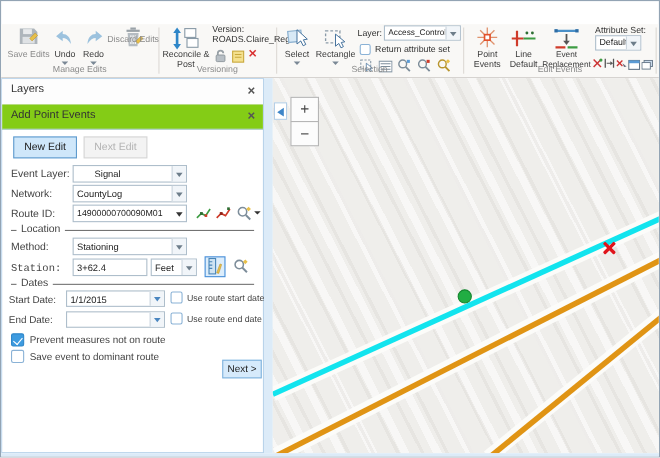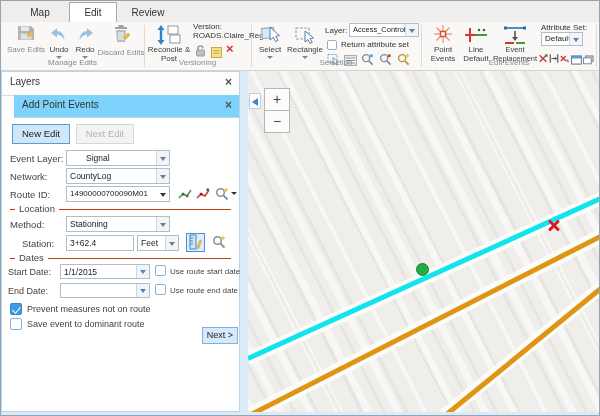--- a/index.html
+++ b/index.html
@@ -21,26 +21,26 @@
   .combo .btn{position:absolute;right:0;top:0;bottom:0;width:12px;background:#f1f5f9;border-left:1px solid #ccd6de;}
   .combo .btn .arr{position:absolute;left:2.5px;top:50%;margin-top:-1.5px;width:0;height:0;border-left:3.5px solid transparent;border-right:3.5px solid transparent;border-top:4px solid #6d7d8a;}
   .combo.plainarrow .btn{background:transparent;border-left:none;}
   .combo.plainarrow .btn .arr{border-top-color:#333;}
   .textinput{position:absolute;background:#fff;border:1px solid #aebecb;box-sizing:border-box;font-size:8.5px;color:#222;line-height:14px;padding-left:3px;white-space:nowrap;}
   .cb{position:absolute;width:11px;height:11px;background:#fff;border:1px solid #8ab2d6;border-radius:2px;box-sizing:border-box;}
   .cb .tick{display:none;position:absolute;left:2.5px;top:0.5px;width:3.5px;height:6.5px;border:solid #fff;border-width:0 1.8px 1.8px 0;transform:rotate(40deg);}
   .cb.on{background:#3d9be0;border-color:#2f87c9;}
   .cb.on .tick{display:block;}
   .formlabel{position:absolute;font-size:9.5px;color:#444;white-space:nowrap;}
-  .sep{position:absolute;left:8px;right:8px;height:1px;background:#c2410c;}
+  .sep{position:absolute;left:8px;right:8px;height:1px;background:#737373;}
   .seplabel{position:absolute;font-size:9.5px;color:#444;background:#fff;padding:0 4px;top:-6px;left:5px;}
   
   .leftpanel{position:absolute;left:0;top:70px;width:239px;height:341px;background:#fff;border:1px solid #b9d3ea;box-sizing:border-box;}
   .layersbar{position:absolute;left:0;top:0;right:0;height:23px;background:#fdfdfd;border-bottom:1px solid #dcdcdc;}
-  .apehdr{position:absolute;left:12px;top:23px;right:0;height:22px;background:#7dd3fc;border-bottom:1px solid #b9d3ea;}
+  .apehdr{position:absolute;left:0;top:23px;right:0;height:22px;background:#84cc16;border-bottom:1px solid #b9d3ea;}
   .paneltitle{position:absolute;left:8px;top:4px;font-size:10px;color:#333;}
   .closex{position:absolute;right:7px;top:3px;font-size:12px;color:#555;font-weight:bold;line-height:14px;cursor:default;}
   .pbtn{position:absolute;height:20px;box-sizing:border-box;font-size:9.5px;text-align:center;line-height:18px;}
   .pbtn.primary{background:#cfe7fa;border:1px solid #5f9bcd;color:#222;}
   .pbtn.disabled{background:#f3f3f3;border:1px solid #d6d6d6;color:#b3b3b3;}
   .nextbtn{position:absolute;background:#d6eafb;border:1px solid #7fb2dd;color:#222;font-size:9px;text-align:center;line-height:15px;box-sizing:border-box;}
   .splitter{position:absolute;left:239px;top:70px;width:8px;height:341px;background:#dcebf8;}
   .bottomstrip{position:absolute;left:0;right:0;top:411px;height:4px;background:#dcebf8;}
   
   .map{position:absolute;left:247px;top:70px;right:0;height:341px;overflow:hidden;background-color:#efeeeb;
@@ -55,25 +55,20 @@
   .redx span{position:absolute;left:0;top:5.5px;width:14px;height:3px;background:#e0151c;border-radius:1px;}
   .redx span:nth-child(1){transform:rotate(45deg);}
   .redx span:nth-child(2){transform:rotate(-45deg);}
   .icon12{width:13px;height:13px;display:block;}
 </style>
 </head>
 <body>
 
 <div class="app">
 
-  <div class="tabstrip">
-    <div class="tab" style="left:16px;width:46px;">Map</div>
-    <div class="tab active" style="left:68px;width:48px;">Edit</div>
-    <div class="tab" style="left:122px;width:50px;">Review</div>
-  </div>
 
   <div class="ribbon">
     <div class="vdiv" style="left:143px;"></div>
     <div class="vdiv" style="left:250px;"></div>
     <div class="vdiv" style="left:420px;"></div>
     <div class="vdiv" style="left:595px;"></div>
 
     <div class="abs" style="left:6px;top:2px;width:38px;text-align:center;">
       <span class="abs" style="left:9px;top:0;">
         <svg width="20" height="18" viewBox="0 0 20 18">
@@ -108,21 +103,21 @@
         <svg width="18" height="20" viewBox="0 0 18 20">
             <rect x="6.5" y="1" width="5" height="2" fill="#9aa2a8"></rect>
             <rect x="3" y="3" width="12" height="2" fill="#9aa2a8"></rect>
             <path d="M4 6 H14 L13 18 H5 Z" fill="#b5bcc2"></path>
             <line x1="7" y1="8" x2="7" y2="16" stroke="#fff"></line>
             <line x1="9" y1="8" x2="9" y2="16" stroke="#fff"></line>
             <line x1="11" y1="8" x2="11" y2="16" stroke="#fff"></line>
             <path d="M11.5 13.5 L16 9 L18 11 L13.5 15.5 Z" fill="#e8c04a" stroke="#b8902a" stroke-width="0.5"></path>
           </svg>
       </span>
-      <span class="bigbtn-label" style="left:0;top:25px;width:48px;white-space:nowrap;color:#8a8a8a;">Discard Edits</span>
+      <span class="bigbtn-label" style="left:0;top:8px;width:48px;white-space:nowrap;color:#8a8a8a;">Discard Edits</span>
     </div>
     <div class="grouplabel" style="left:0;width:143px;">Manage Edits</div>
 
     <div class="abs" style="left:147px;top:2px;width:42px;text-align:center;">
       <span class="abs" style="left:8px;top:0;">
         <svg width="26" height="22" viewBox="0 0 26 22">
             <rect x="12" y="2" width="10" height="8" fill="#fff" stroke="#8899a6"></rect>
             <rect x="14" y="11" width="10" height="8" fill="#fff" stroke="#8899a6"></rect>
             <line x1="5" y1="4" x2="5" y2="18" stroke="#2e86c8" stroke-width="2.4"></line>
             <path d="M1.5 6 L5 1 L8.5 6 Z" fill="#2e86c8"></path>
@@ -365,21 +360,21 @@
     </div>
 
     <span class="formlabel" style="left:8px;top:147px;">Method:</span>
     <div class="combo" style="left:64px;top:144px;width:104px;height:16px;">
       <span class="val">Stationing</span>
       <span class="btn">
           <span class="arr"></span>
         </span>
     </div>
 
-    <span class="formlabel" style="left:20px;top:166px;">Station:</span>
+    <span class="formlabel" style="left:8px;top:166px;font-family:Liberation Mono, monospace;">Station:</span>
     <div class="textinput" style="left:64px;top:163px;width:68px;height:16px;">3+62.4</div>
     <div class="combo" style="left:135px;top:163px;width:42px;height:16px;">
       <span class="val">Feet</span>
       <span class="btn">
           <span class="arr"></span>
         </span>
     </div>
     <span class="abs" style="left:184px;top:161px;width:19px;height:19px;background:#dcedfb;border:1px solid #4a90d9;box-sizing:border-box;">
       <svg width="14" height="16" viewBox="0 0 14 16" style="position:absolute;left:1px;top:0;">
           <rect x="2" y="1" width="6" height="14" fill="#cfe3f2" stroke="#4a86b8"></rect>

